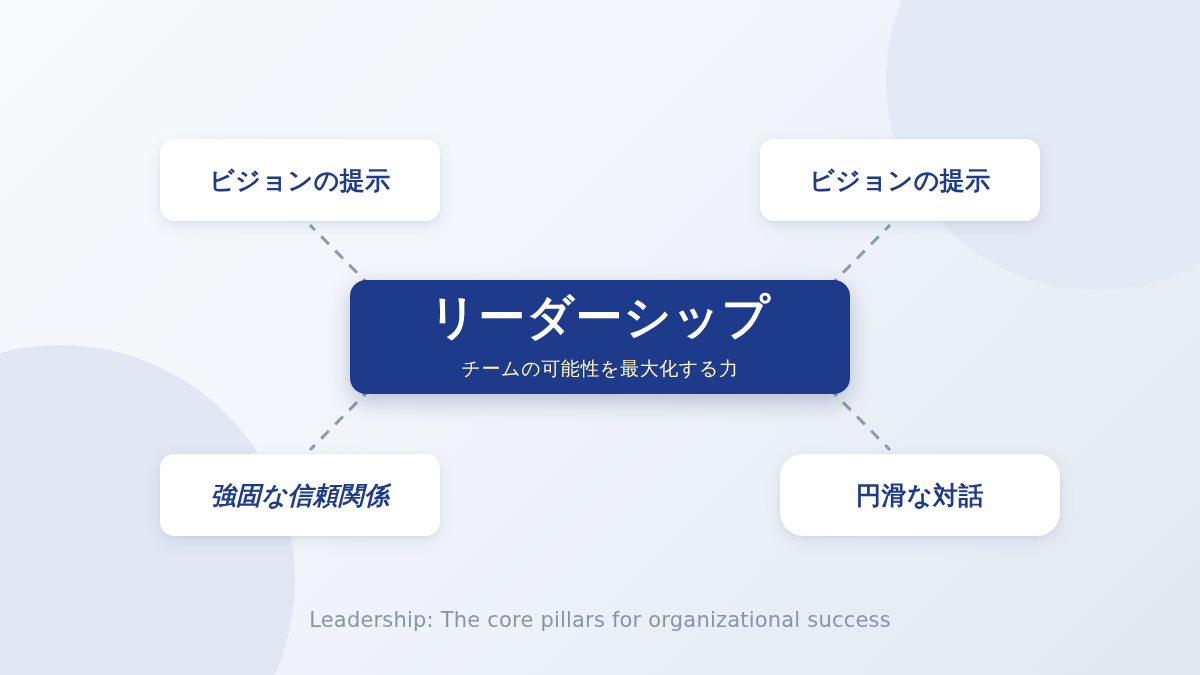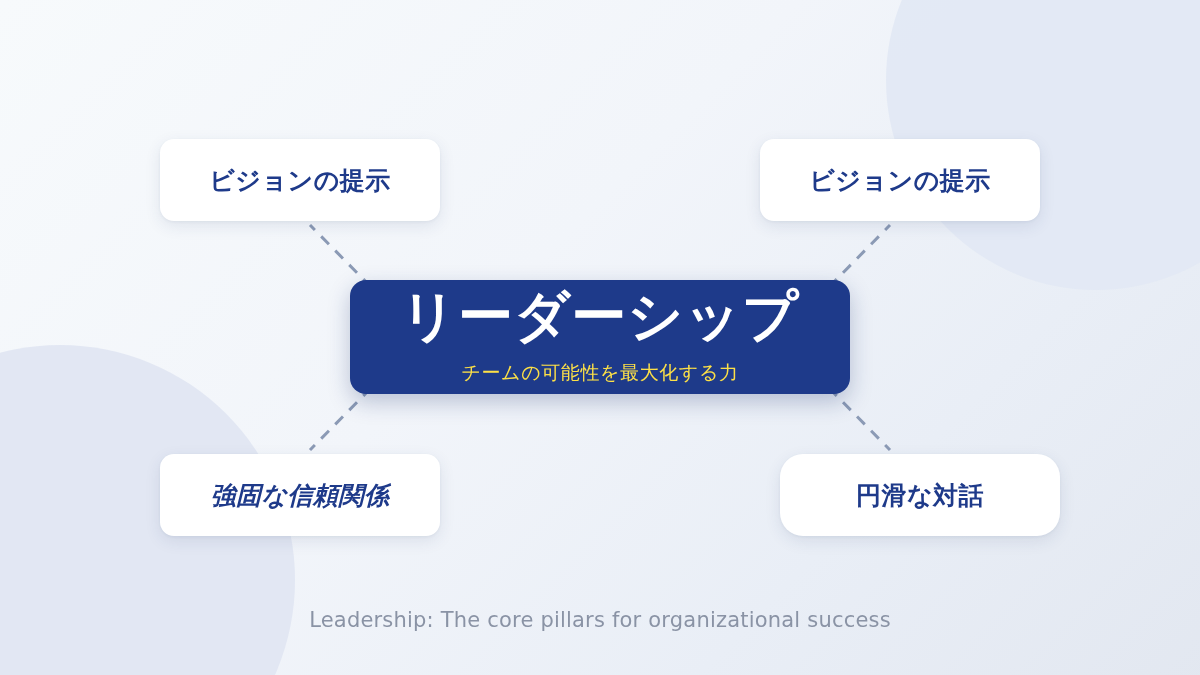--- a/index.html
+++ b/index.html
@@ -88,32 +88,32 @@
     height: 114px;
     background: #1e3a8a;
     border-radius: 16px;
     box-shadow: 0 8px 22px rgba(25, 45, 110, 0.26);
     display: flex;
     flex-direction: column;
     align-items: center;
     justify-content: center;
   }
   #center-title {
-    font-size: 55px;
+    font-size: 47px;
     font-weight: bold;
     color: #ffffff;
     letter-spacing: 1px;
     line-height: 1.05;
     white-space: nowrap;
   }
   #center-subtitle {
     margin-top: 14px;
     font-size: 19px;
     font-weight: normal;
-    color: #fde047;
+    color: #fef9c3;
     letter-spacing: 0.6px;
     white-space: nowrap;
   }
 
   
   #caption {
     position: absolute;
     left: 0;
     top: 608px;
     width: 1200px;

